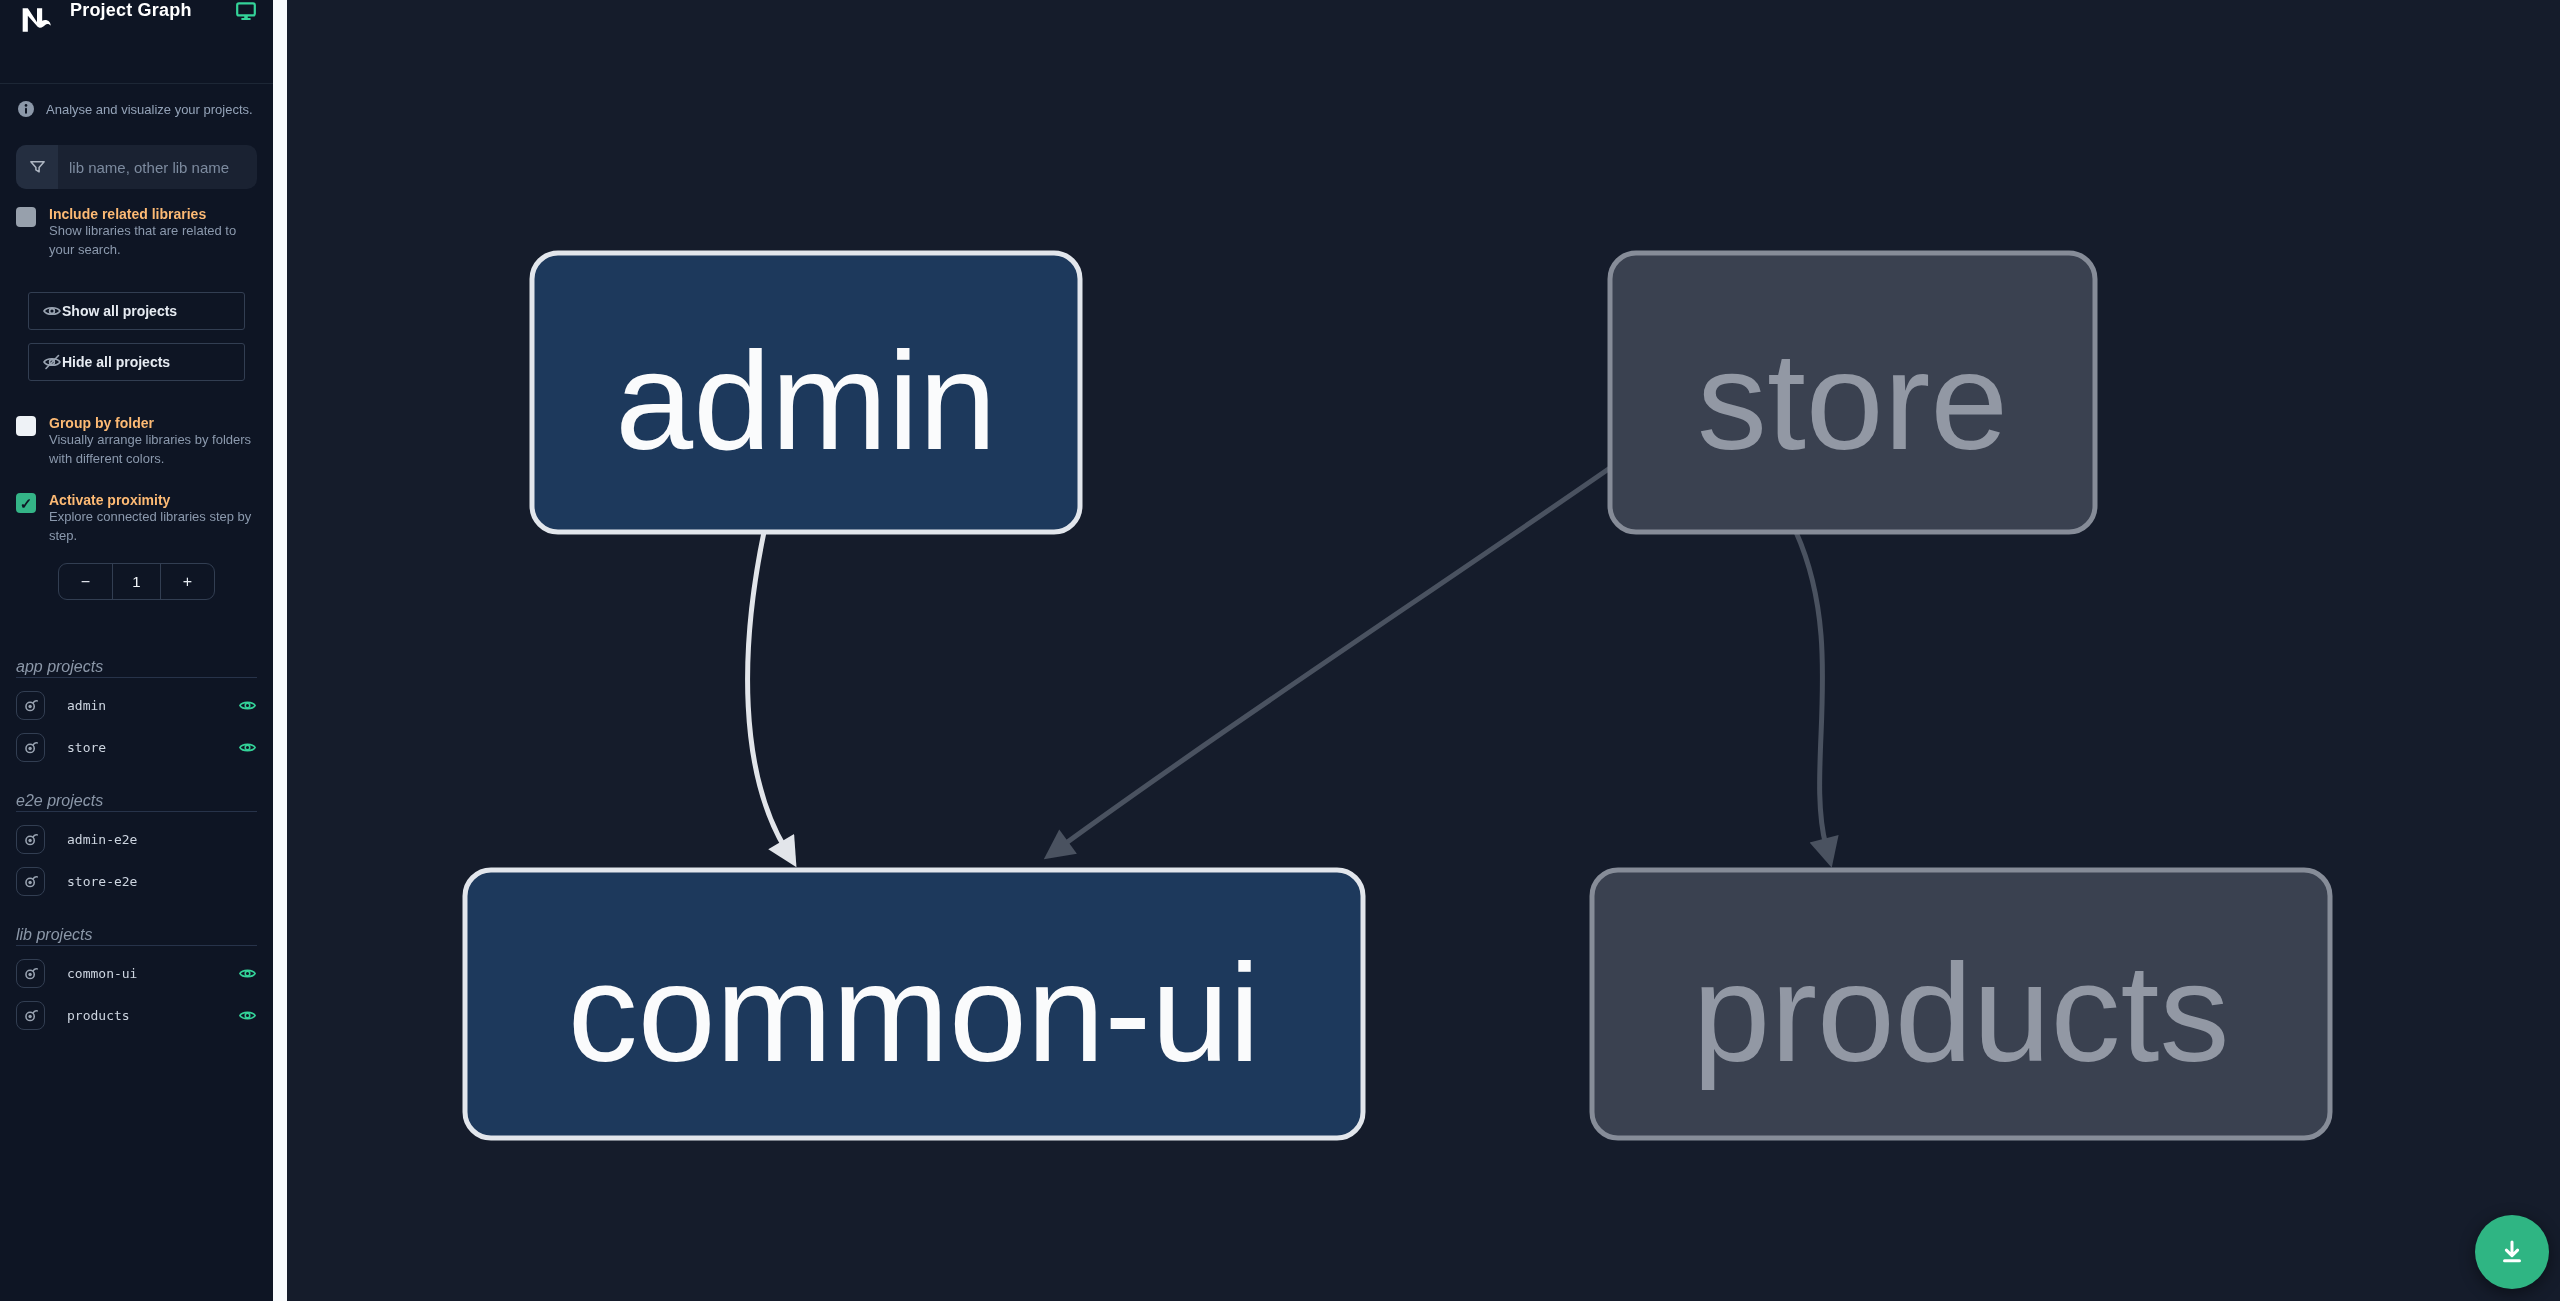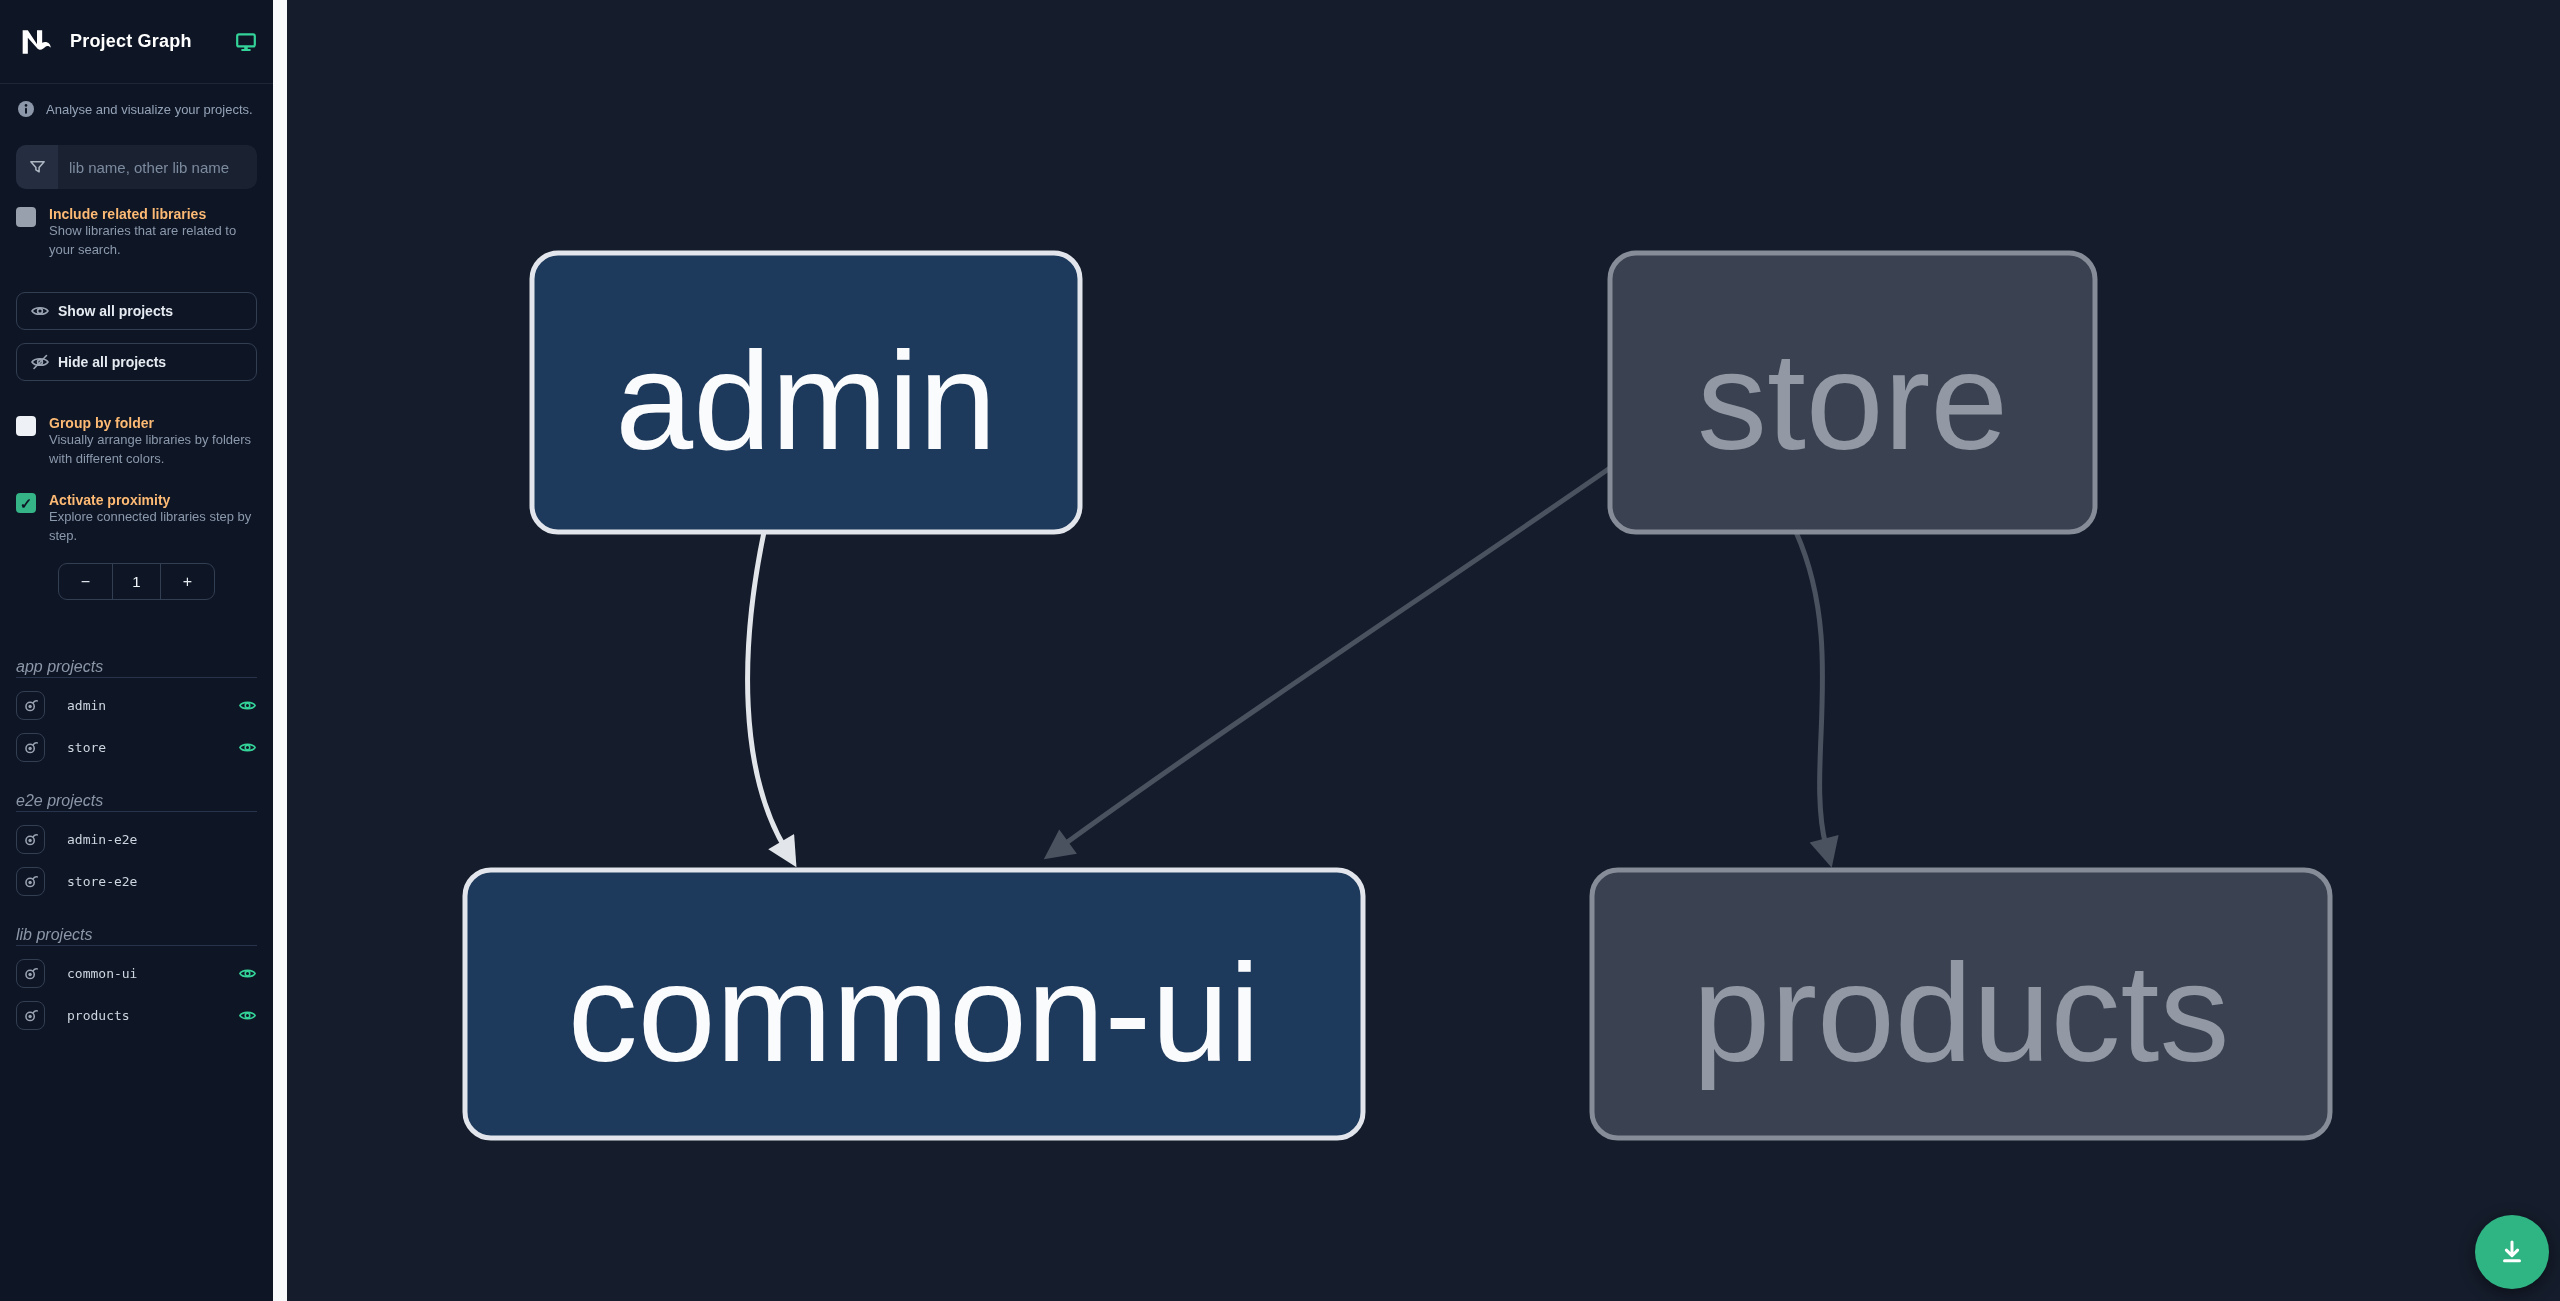--- a/index.html
+++ b/index.html
@@ -13,22 +13,22 @@
   .app { display:flex; width:2560px; height:1301px; }
 
   
   .sidebar {
     width:273px; min-width:273px; height:100%;
     background:#0e1524; color:#e2e8f0;
     display:flex; flex-direction:column; overflow:hidden;
     position:relative;
   }
   .sb-header {
-    display:flex; align-items:center; gap:14px;
-    padding:16px 16px; height:84px; flex:none;
+    display:flex; gap:14px;
+    padding:0 16px; height:84px; flex:none;
     border-bottom:1px solid #1d2736;
   }
   .nx-logo { flex:none; display:flex; }
   .sb-title { font-size:18px; font-weight:700; color:#ffffff; letter-spacing:.2px; }
   .monitor-btn { margin-left:auto; background:none; border:none; padding:0; cursor:pointer; display:flex; }
 
   .tagline { display:flex; align-items:center; gap:10px; padding:15px 16px 6px; color:#94a3b8; font-size:13px; }
 
   .filter { margin:20px 16px 0; display:flex; border-radius:10px; overflow:hidden; background:#1a2232; height:44px; flex:none; }
   .filter .f-icon { width:42px; display:flex; align-items:center; justify-content:center; background:#242e40; flex:none; }
@@ -39,23 +39,23 @@
   .cb { width:20px; height:20px; border-radius:4px; flex:none; margin-top:1px;
         display:flex; align-items:center; justify-content:center;
         font-size:15px; font-weight:700; color:#0e1524; line-height:1; }
   .cb-gray  { background:#97a0ac; }
   .cb-white { background:#eef2f6; }
   .cb-teal  { background:#34b487; }
   .cb-label { font-size:14px; font-weight:700; color:#fdba74; display:block; }
   .cb-desc  { font-size:13px; color:#8b99ad; line-height:1.45; display:block; }
 
   .sb-btn {
-    display:flex; align-items:center; gap:8px;
-    margin:13px 16px 0; padding:0 13px; height:38px; flex:none;
-    border:1px solid #323e52; border-radius:9px; background:transparent;
+    display:flex; align-items:center; gap:0;
+    margin:13px 28px 0; padding:0 13px; height:38px; flex:none;
+    border:1px solid #323e52; border-radius:3px; background:transparent;
     color:#e6ebf2; font-size:14px; font-weight:700; cursor:pointer;
     font-family:"Liberation Sans", sans-serif;
   }
   .sb-btn.first { margin-top:32px; }
 
   .stepper { display:flex; margin:17px 0 0 58px; width:157px; height:37px; flex:none;
              border:1px solid #323e52; border-radius:9px; overflow:hidden; }
   .stepper button { flex:1; background:transparent; border:none; border-right:1px solid #323e52;
                     color:#e6ebf2; font-size:16px; cursor:pointer; font-family:"Liberation Sans", sans-serif; }
   .stepper .step-value { flex:1.15; display:flex; align-items:center; justify-content:center;

